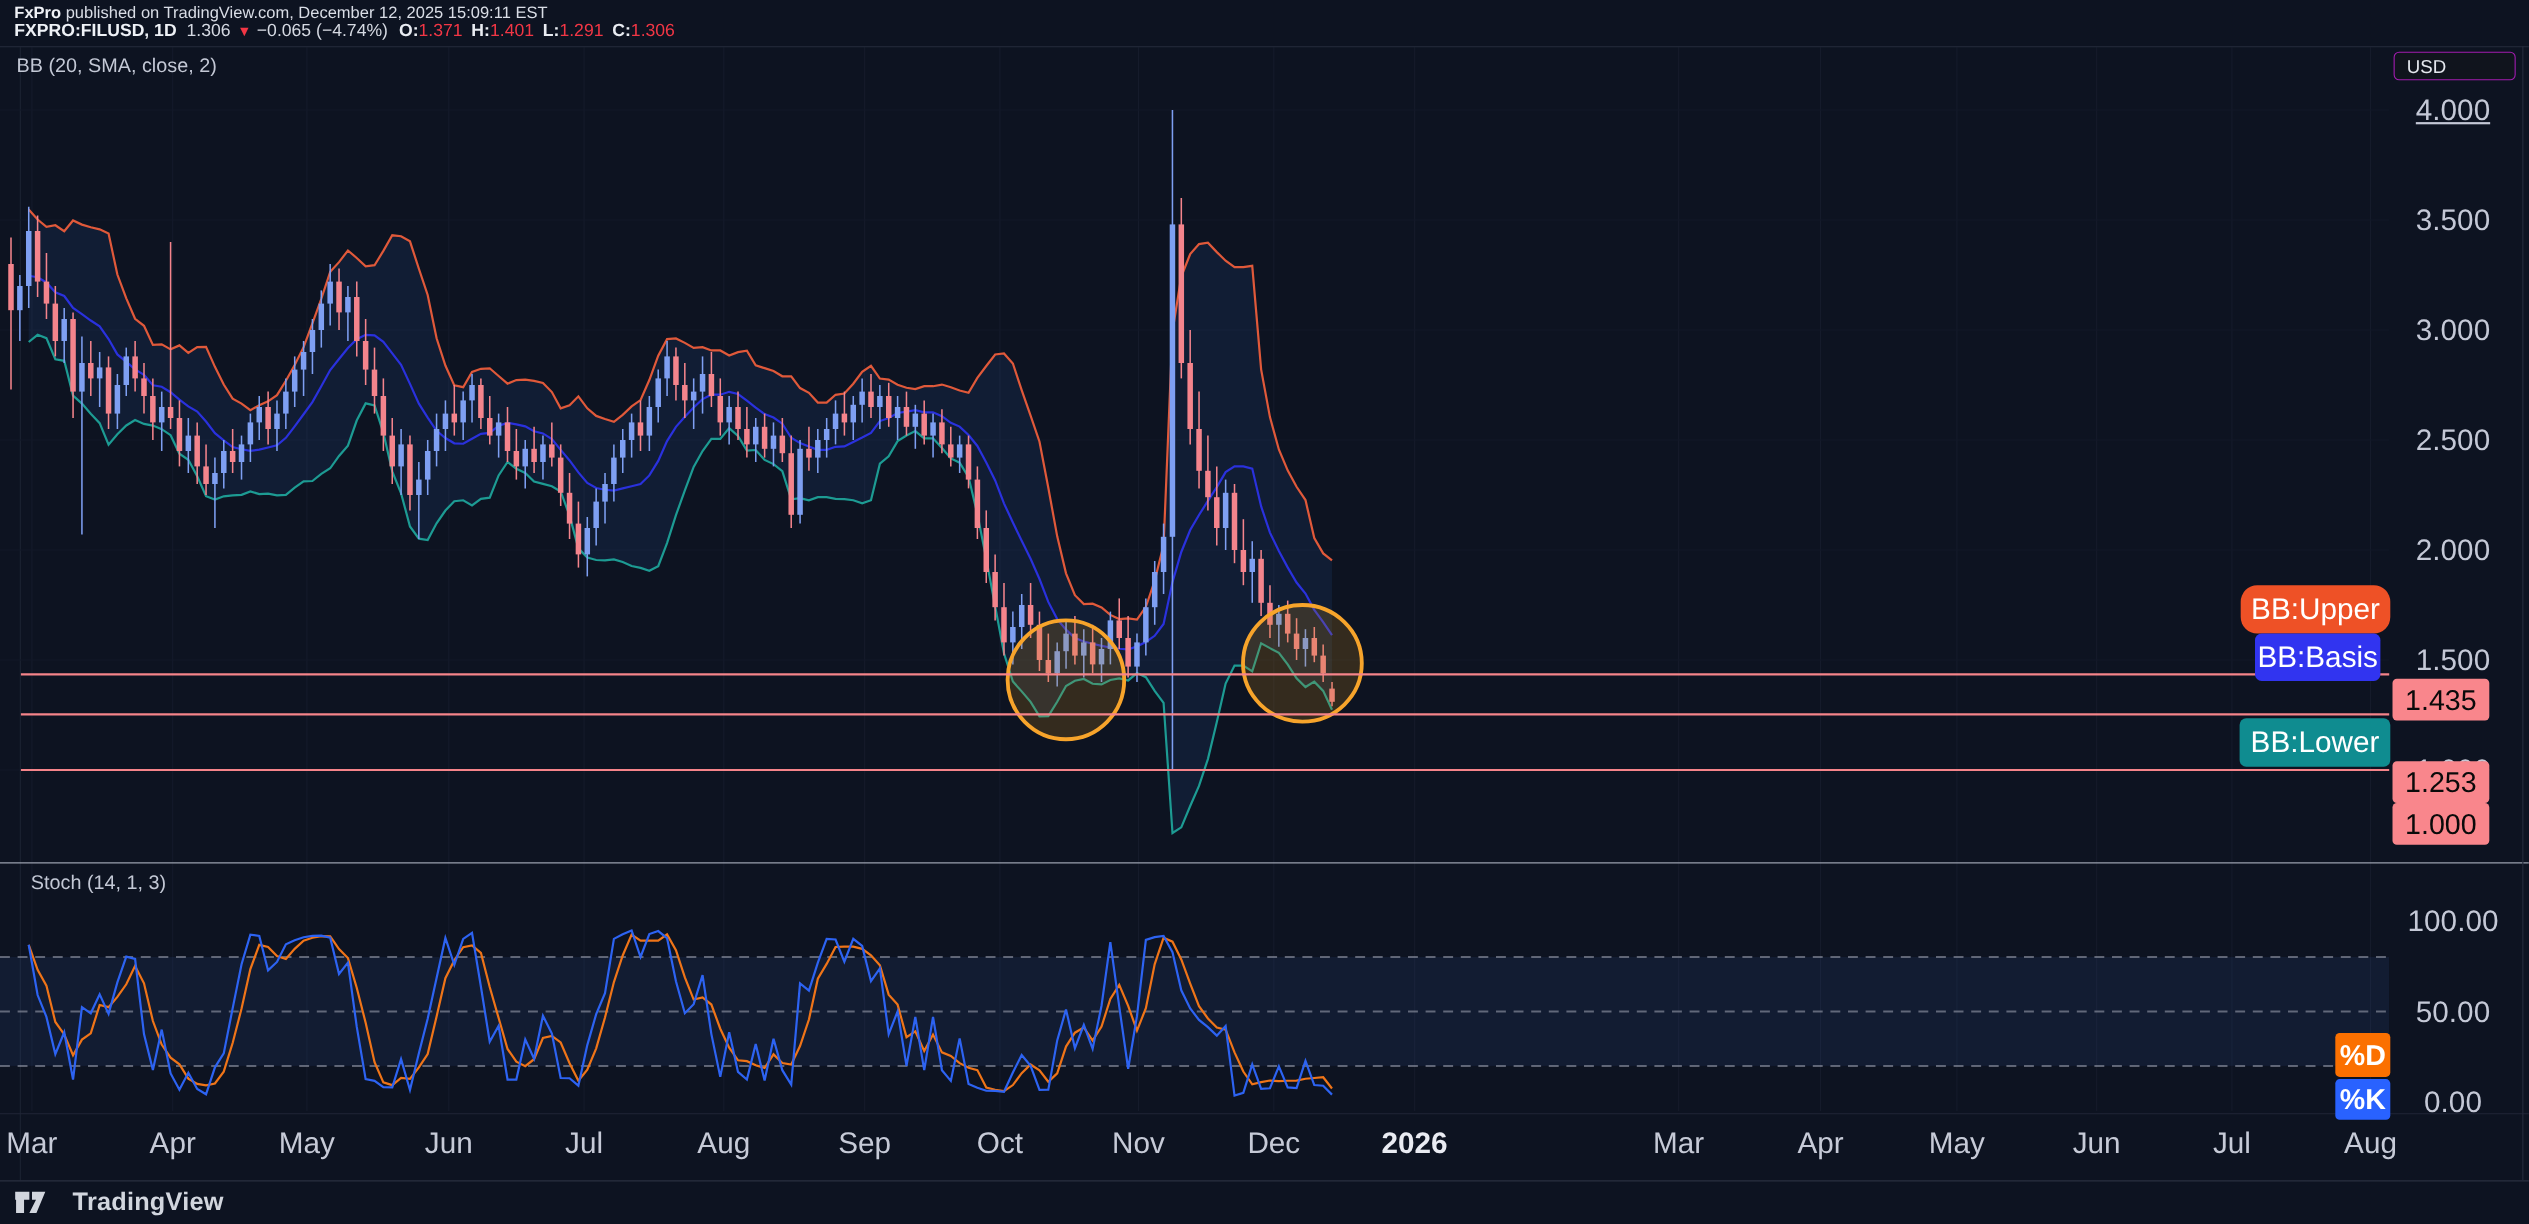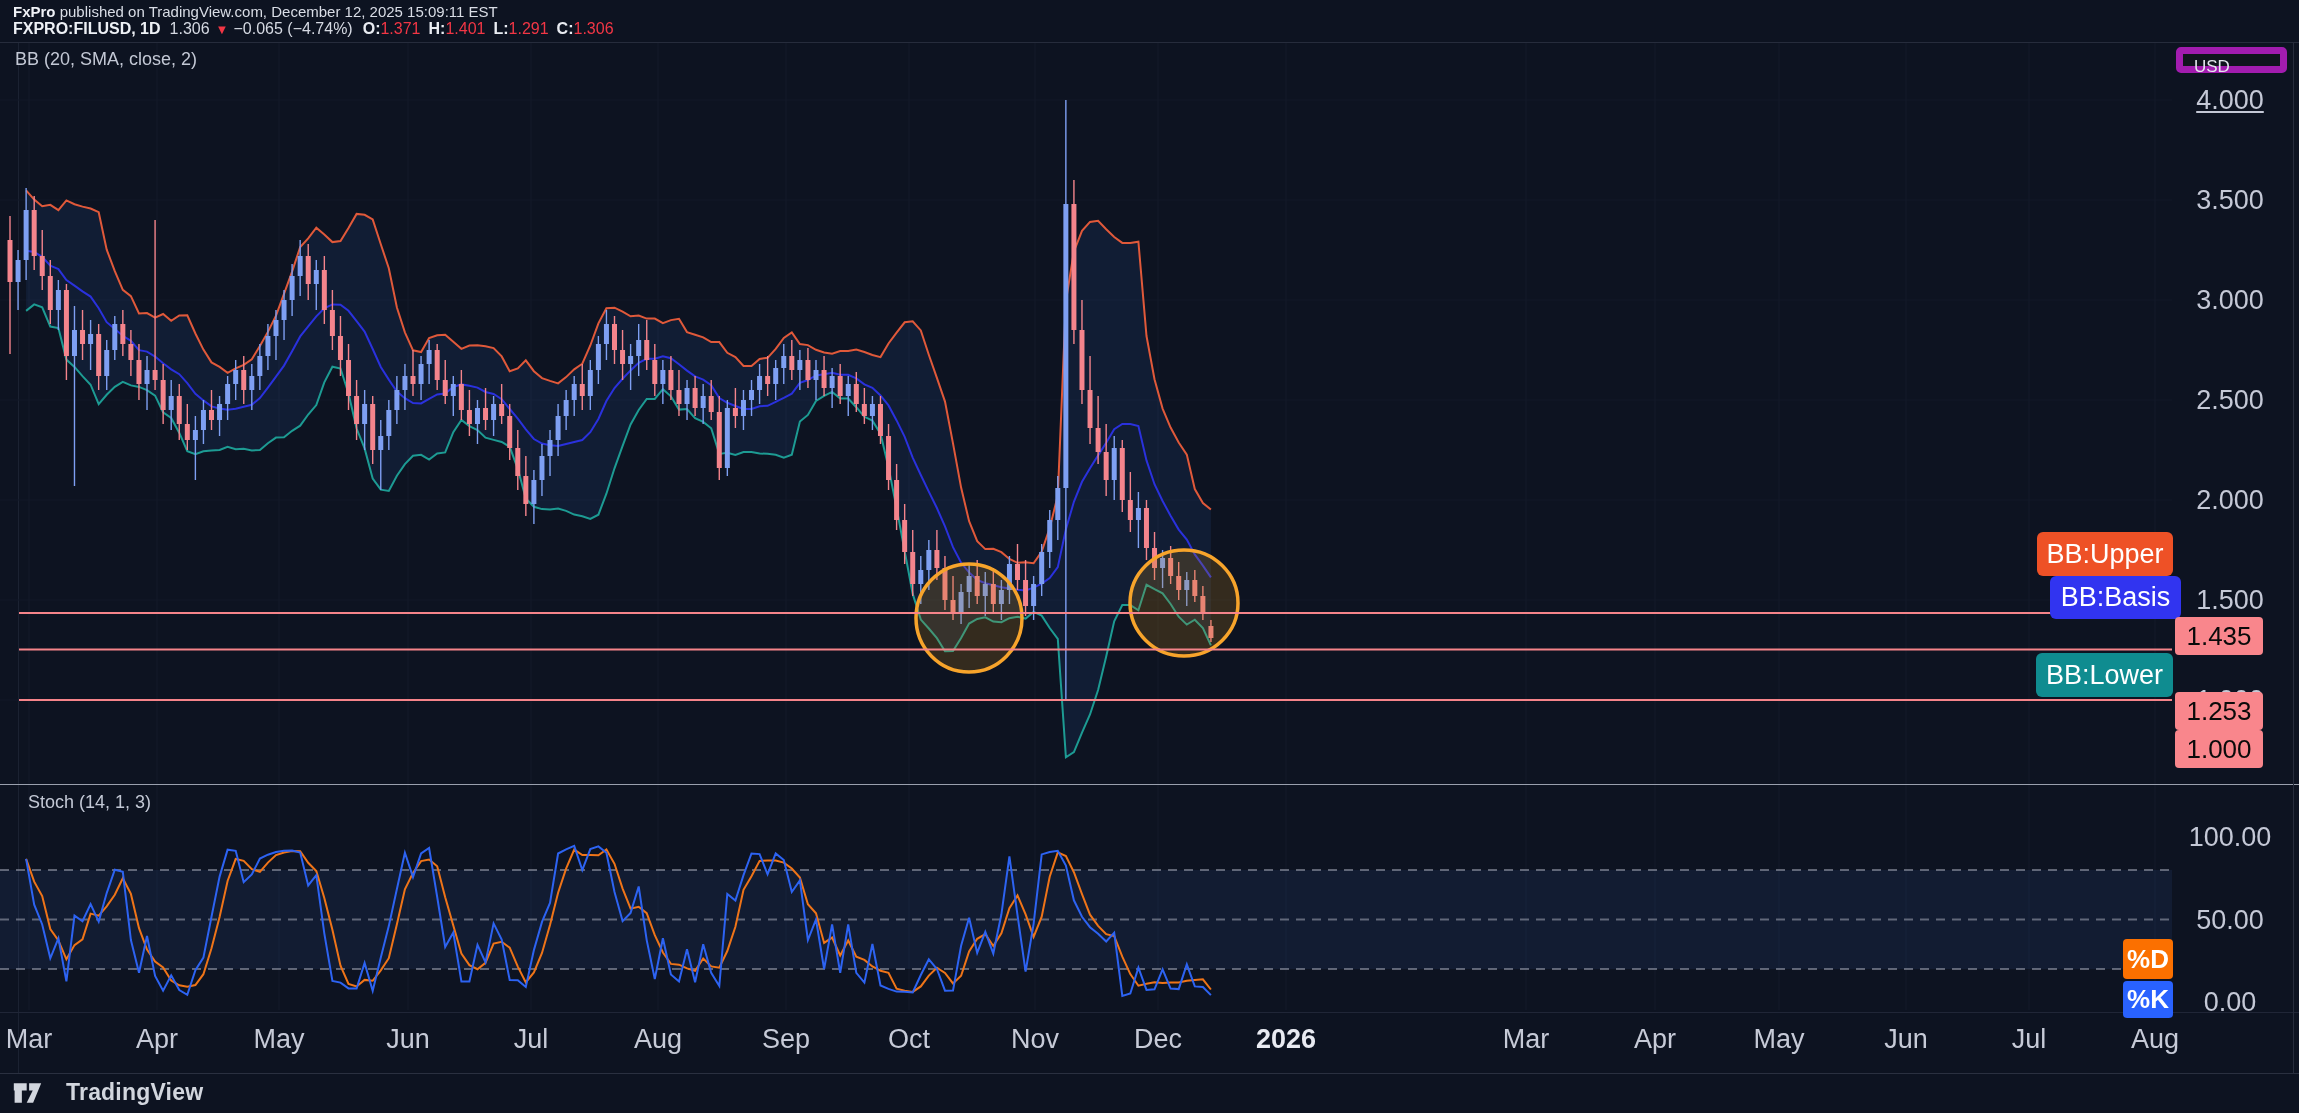--- a/index.html
+++ b/index.html
@@ -17,31 +17,31 @@
   #hdr2 .chg{margin-right:10px;}
   #hdr2 .ol{font-weight:bold;color:#e9ecf2;}
   #hdr2 .ov{color:#f23645;margin-right:8px;}
   .ind-label{font-size:18px;color:#c3c8d5;white-space:nowrap;}
   #bb-label{left:15px;top:49px;text-align:right;}
   #stoch-label{left:28px;top:792px;}
   
   #right-axis{left:2172px;top:42px;width:127px;height:968px;z-index:2;}
   .axis-label{position:absolute;left:8px;width:100px;text-align:center;font-size:27px;
               color:#c4c8d6;line-height:32px;z-index:2;}
-  #usd-btn{left:2176px;top:47px;width:111px;height:26px;border:7px solid #a21caf;border-radius:5px;
+  #usd-btn{left:2176px;top:47px;width:111px;height:26px;border:1px solid #a21caf;border-radius:5px;
            background:#10141d;color:#e4e7ee;font-size:17px;line-height:26px;padding-left:11px;
            box-sizing:border-box;z-index:4;}
   .lvl-badge{position:absolute;left:2175px;width:88px;height:38px;background:#f9868c;color:#0a0a0a;
              font-size:26px;display:flex;align-items:center;justify-content:center;
              border-radius:4px;z-index:4;}
   #lvl1{top:617px;} #lvl2{top:692px;} #lvl3{top:730px;}
   .bb-badge{position:absolute;color:#fff;font-size:27px;display:flex;align-items:center;
             justify-content:center;border-radius:6px;z-index:4;}
-  #bbU{left:2037px;top:532px;width:136px;height:44px;background:#ee5126;}
-  #bbB{left:2050px;top:576px;width:131px;height:43px;background:#3134f0;}
+  #bbU{left:2037px;top:532px;width:136px;height:44px;background:#ee5126;border-radius:15px;}
+  #bbB{left:2050px;top:576px;width:114px;height:43px;background:#3134f0;}
   #bbL{left:2036px;top:653px;width:137px;height:44px;background:#0f8c90;}
   .st-badge{position:absolute;left:2123px;width:50px;color:#fff;font-weight:bold;font-size:26px;
             display:flex;align-items:center;justify-content:center;border-radius:4px;z-index:4;}
   #kd-d{top:939px;height:40px;background:#fb7000;}
   #kd-k{top:981px;height:37px;background:#2962ff;}
   
   #time-axis{left:0;top:1012px;width:2299px;height:61px;z-index:2;}
   .month-label{position:absolute;top:12px;transform:translateX(-50%);font-size:27px;
                color:#c6cad7;white-space:nowrap;}
   .month-label.bold{font-weight:bold;color:#e9ebf2;}

